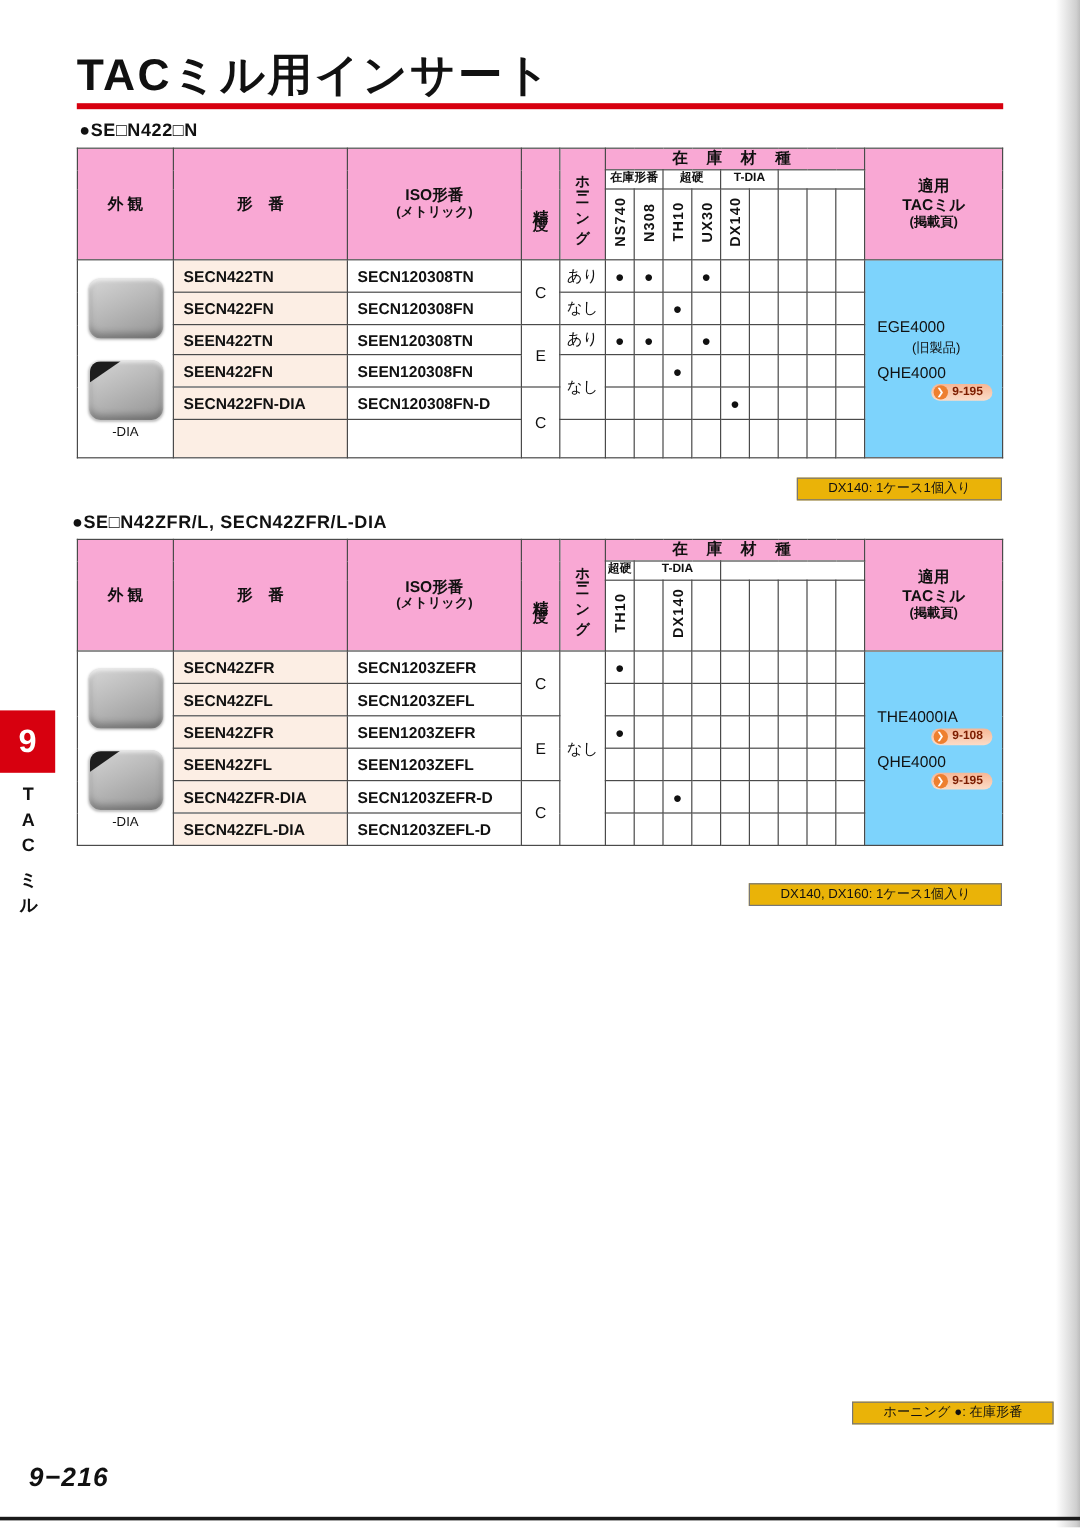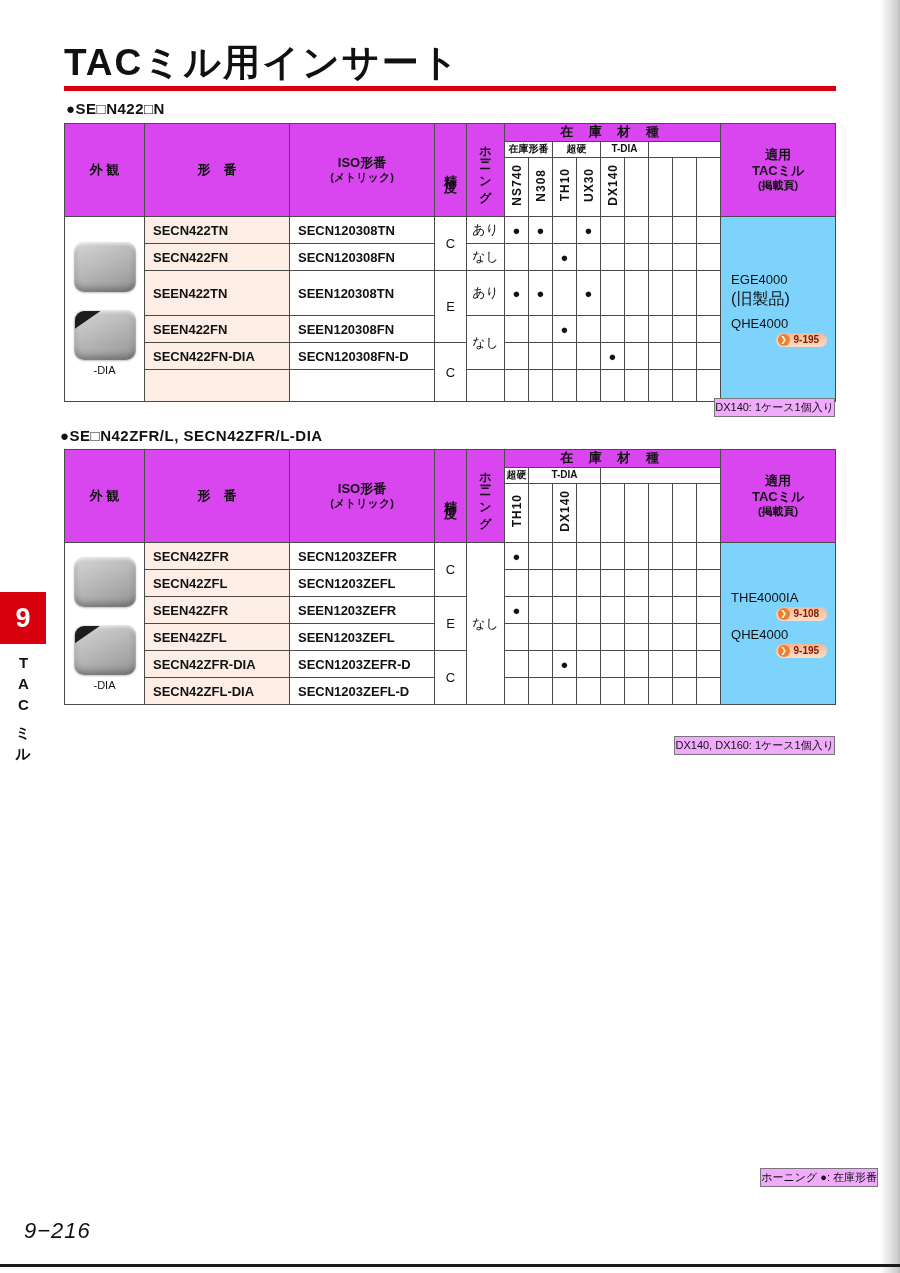--- a/index.html
+++ b/index.html
@@ -22,21 +22,21 @@
   .title-rule { position:absolute; left:64px; top:86px; width:772px; height:5px; background:#d7000f; }
 
   .section-label { position:absolute; font-size:15px; font-weight:bold; letter-spacing:0.5px; }
   .section-label.s1 { left:66px; top:100px; }
   .section-label.s2 { left:60px; top:427px; }
 
   table.spec { position:absolute; border-collapse:collapse; table-layout:fixed; width:771px; background:#fff; }
   table.spec.t1 { left:64px; top:123px; }
   table.spec.t2 { left:64px; top:449px; }
   .spec th, .spec td { border:1px solid #4a4a4a; padding:0; overflow:hidden; vertical-align:middle; }
-  .spec th { background:#d946ef; font-size:13px; font-weight:bold; text-align:center; line-height:1.25; }
+  .spec th { background:#f9a8d4; font-size:13px; font-weight:bold; text-align:center; line-height:1.25; }
   .spec th.white { background:#ffffff; }
   tr.h1 { height:18px; }
   tr.h2 { height:16px; }
   tr.h3 { height:59px; }
   tr.h1 th.stock-head { letter-spacing:6px; font-size:13px; }
   tr.h2 th.grp { font-size:10px; font-weight:bold; }
   .iso-sub, .apply-sub-h { font-size:11px; font-weight:bold; }
 
   .vjp { writing-mode:vertical-rl; text-orientation:mixed; display:inline-block; font-size:12px; font-weight:bold; letter-spacing:1px; line-height:1; }
   .vjp.prec-h { font-size:13px; letter-spacing:5px; }
@@ -57,44 +57,44 @@
   .insert.dia::before {
     content:""; position:absolute; left:1px; top:1px; width:26px; height:18px;
     background:#1d1d1d; clip-path:polygon(0 0, 100% 0, 0 100%);
     border-top-left-radius:9px;
   }
   .dia-label { margin-top:-14px; font-size:11px; }
 
   td.apply { background:#7dd3fc; }
   .apply-inner { display:flex; flex-direction:column; justify-content:center; height:100%; padding:0 6px 0 10px; gap:2px; }
   .apply-model { font-size:13px; }
-  .apply-sub { font-size:16px; }
+  .apply-sub { font-size:11px;text-align:center; }
   .gap-up { margin-top:4px; }
   .badge-row { display:flex; justify-content:flex-end; padding-right:2px; }
   .badge {
     display:inline-flex; align-items:center; gap:4px;
     background:linear-gradient(180deg,#f6b795 0%, #fbdcc8 100%);
     border-radius:9px; padding:1px 8px 1px 2px; cursor:pointer;
   }
   .badge .arrow { width:12px; height:12px; border-radius:50%; background:#ee7f2f; color:#fff; font-size:8px; line-height:12px; text-align:center; font-weight:bold; }
   .badge .txt { font-size:10px; font-weight:bold; color:#7c1d00; }
 
-  .note-box { position:absolute; font-size:11px; border:1px solid #777; background:#f0abfc; padding:1px 0; line-height:1.4; }
+  .note-box { position:absolute; font-size:11px; border:1px solid #777; background:#eab308; padding:1px 25px; line-height:1.4; }
   .note-box.n1 { right:65px; top:398px; }
   .note-box.n2 { right:65px; top:724px;margin-top:12px; }
   .note-box.footer { right:22px; top:1168px; }
 
   .side-tab {
     position:absolute; left:0; top:592px; width:46px; height:52px; background:#d7000f;
     color:#fff; display:flex; align-items:center; justify-content:center;
     font-size:27px; font-weight:bold;
   }
   .side-label { position:absolute; left:13px; top:654px; writing-mode:vertical-rl; text-orientation:upright; font-size:15px; font-weight:bold; letter-spacing:4px; }
 
-  .page-number { position:absolute; left:24px; top:1218px; font-size:22px; font-weight:normal; font-style:italic; letter-spacing:1px; }
+  .page-number { position:absolute; left:24px; top:1218px; font-size:22px; font-weight:bold; font-style:italic; letter-spacing:1px; }
 </style>
 </head>
 <body>
 
 <div class="page-edge"></div>
 <div class="bottom-rule"></div>
 
 <h1 class="title">TACミル用インサート</h1>
 <div class="title-rule"></div>
 
@@ -196,21 +196,21 @@
       <td class="dot"></td>
       <td class="dot"></td>
       <td class="dot">●</td>
       <td class="dot"></td>
       <td class="dot"></td>
       <td class="dot"></td>
       <td class="dot"></td>
       <td class="dot"></td>
       <td class="dot"></td>
     </tr>
-    <tr style="height:45px">
+    <tr style="height:25px">
       <td class="model">SEEN422TN</td>
       <td class="iso">SEEN120308TN</td>
       <td class="center" rowspan="2">E</td>
       <td class="center">あり</td>
       <td class="dot">●</td>
       <td class="dot">●</td>
       <td class="dot"></td>
       <td class="dot">●</td>
       <td class="dot"></td>
       <td class="dot"></td>

